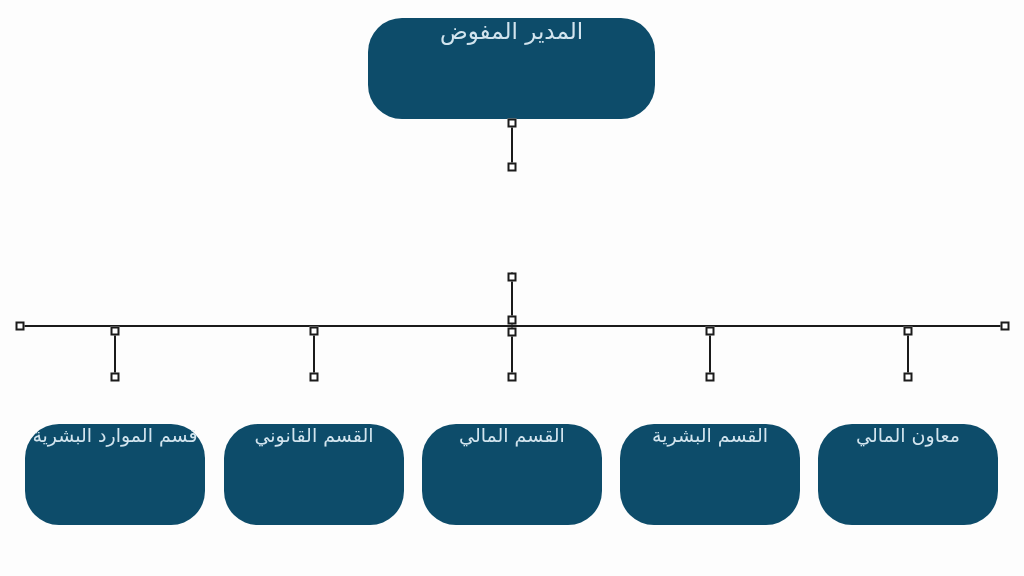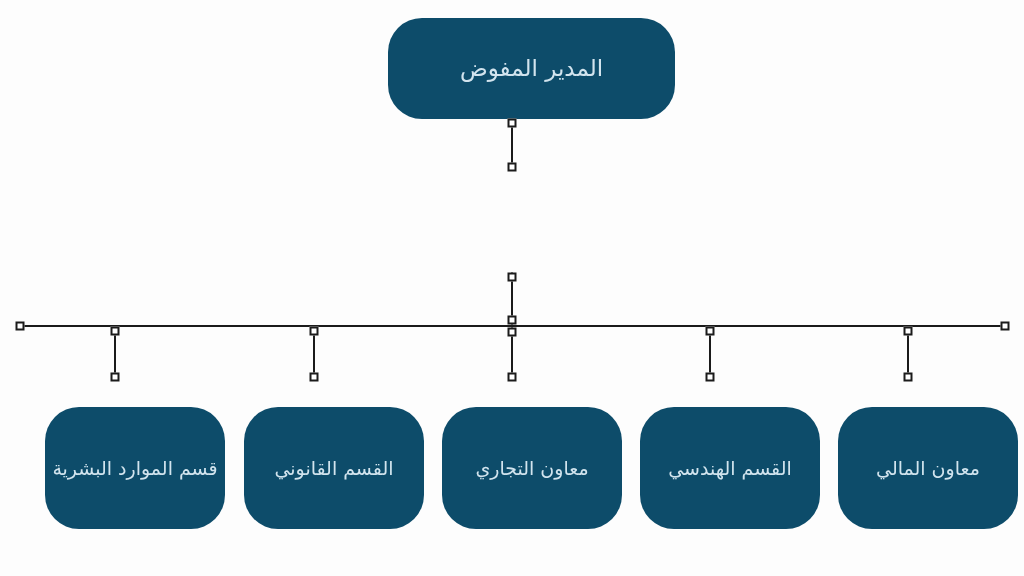--- a/index.html
+++ b/index.html
@@ -17,38 +17,36 @@
   .canvas{
     position:relative;
     width:1024px;height:576px;
     background:var(--background);
   }
   .node{
     position:absolute;
     background:var(--node-fill);
     border-radius:34px;
     display:flex;
-    align-items:center;
     justify-content:center;
     cursor:default;
-    margin-left:20px;
   }
   .node-label{
     color:var(--node-text);
     direction:rtl;
     unicode-bidi:plaintext;
     text-align:center;
     white-space:nowrap;
     line-height:1.2;
   }
   .node-top{left:368px;width:287px;height:101px;}
   .node-root{top:18px;}
   .node-deputy{top:171px;}
   .node-top .node-label{font-size:23px;}
-  .dept{top:407px;width:180px;height:122px;}
+  .dept{top:424px;width:180px;height:101px;}
   .dept .node-label{font-size:19px;}
   .dept-hr{left:25px;}
   .dept-legal{left:224px;}
   .dept-commercial{left:422px;}
   .dept-engineering{left:620px;}
   .dept-finance{left:818px;}
 
   .line{position:absolute;background:var(--connector);}
   .vline{width:2px;}
   .hline{height:2px;}
@@ -115,24 +113,24 @@
 
   <div class="node dept dept-hr">
     <span class="node-label">قسم الموارد البشرية</span>
   </div>
 
   <div class="node dept dept-legal">
     <span class="node-label">القسم القانوني</span>
   </div>
 
   <div class="node dept dept-commercial">
-    <span class="node-label">معاون التجاري</span>
+    <span class="node-label">القسم المالي</span>
   </div>
 
   <div class="node dept dept-engineering">
-    <span class="node-label">القسم الهندسي</span>
+    <span class="node-label">القسم البشرية</span>
   </div>
 
   <div class="node dept dept-finance">
     <span class="node-label">معاون المالي</span>
   </div>
 
 </div>
 
 </body></html>

